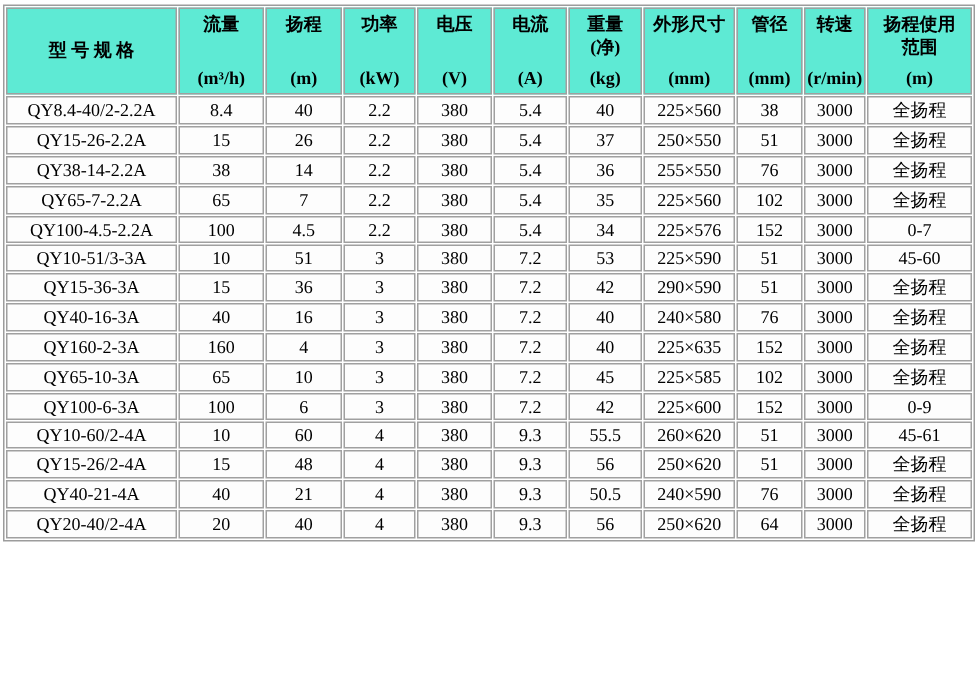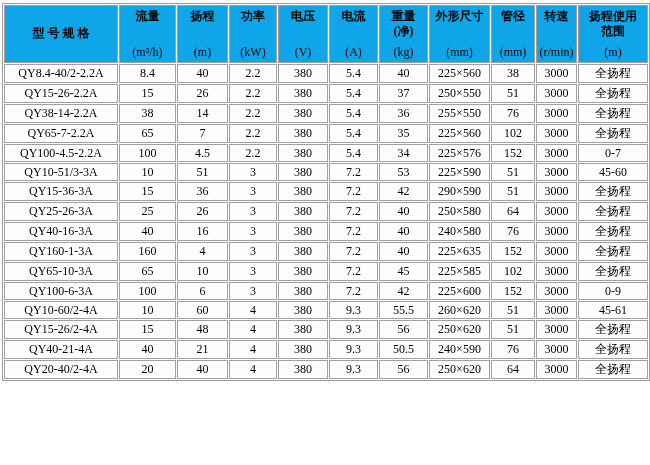--- a/index.html
+++ b/index.html
@@ -24,21 +24,21 @@
     box-sizing: border-box;
     border: 1px solid #a0a0a0;
     font-size: 12px;
     text-align: center;
     vertical-align: middle;
     padding: 0;
     overflow: hidden;
     white-space: nowrap;
   }
   table.spec th {
-    background: #0ea5e9;
+    background: #5eead4;
     font-weight: bold;
     height: 58px;
   }
   table.spec td {
     background: #fdfdfd;
     height: 18px;
   }
   td.model {
     text-align: left;
     padding-left: 7px;
@@ -48,21 +48,21 @@
     flex-direction: column;
     justify-content: space-between;
     align-items: center;
     height: 100%;
     padding: 3px 0 4px 0;
     box-sizing: border-box;
   }
   .th-wrap.center-only { justify-content: center; }
   .th-title { line-height: 1.25; }
   .th-title div:empty { display: none; }
-  .th-unit { font-weight: normal; line-height: 1; }
+  .th-unit { font-weight: bold; line-height: 1; }
   .th-unit:empty { display: none; }
 </style>
 </head>
 <body>
 
 <div class="page">
   <table class="spec">
     <colgroup>
       <col style="width:114px">
       <col style="width:57px">
@@ -255,47 +255,34 @@
           <td>3</td>
           <td>380</td>
           <td>7.2</td>
           <td>42</td>
           <td>290×590</td>
           <td>51</td>
           <td>3000</td>
           <td>全扬程</td>
         </tr>
         <tr>
-          <td class="model">QY25-26-3A</td>
-          <td>25</td>
-          <td>26</td>
-          <td>3</td>
-          <td>380</td>
-          <td>7.2</td>
-          <td>40</td>
-          <td>250×580</td>
-          <td>64</td>
-          <td>3000</td>
-          <td>全扬程</td>
-        </tr>
-        <tr>
           <td class="model">QY40-16-3A</td>
           <td>40</td>
           <td>16</td>
           <td>3</td>
           <td>380</td>
           <td>7.2</td>
           <td>40</td>
           <td>240×580</td>
           <td>76</td>
           <td>3000</td>
           <td>全扬程</td>
         </tr>
         <tr>
-          <td class="model">QY160-1-3A</td>
+          <td class="model">QY160-2-3A</td>
           <td>160</td>
           <td>4</td>
           <td>3</td>
           <td>380</td>
           <td>7.2</td>
           <td>40</td>
           <td>225×635</td>
           <td>152</td>
           <td>3000</td>
           <td>全扬程</td>

